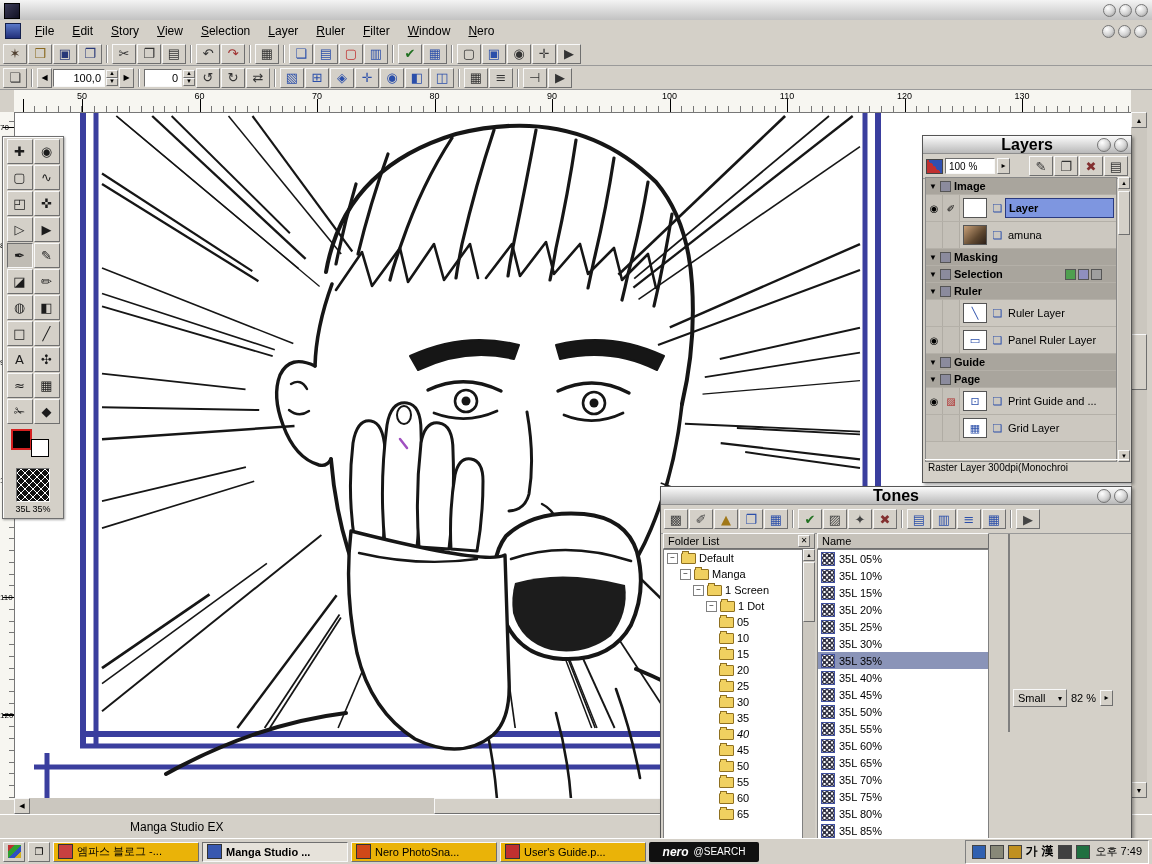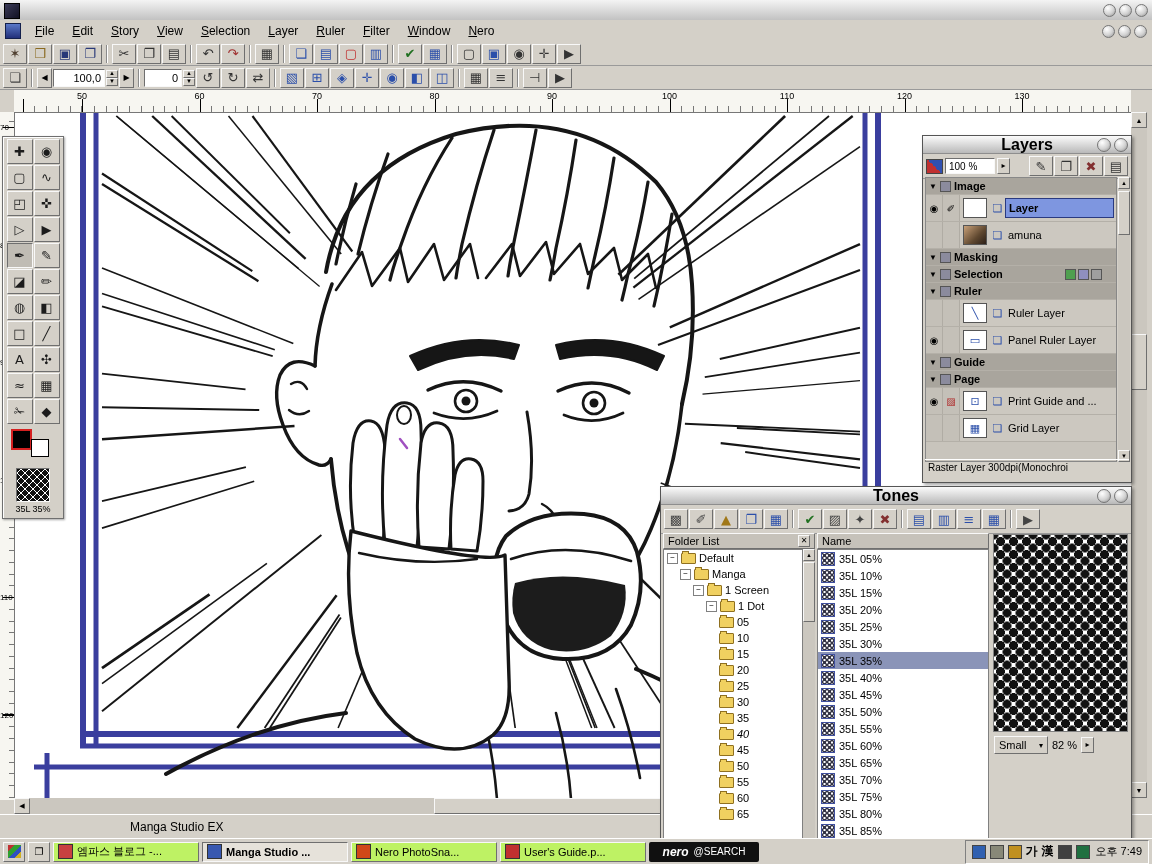--- a/index.html
+++ b/index.html
@@ -136,36 +136,36 @@
               border:1px solid #8f7020;border-bottom:none}
   .mini-scroll{width:12px;background:#cbc7bf;position:relative;flex:none}
   .mini-scroll .sbtn{width:12px;height:12px}
   .list-pane{width:172px;display:flex;flex-direction:column;margin-left:2px}
   .tone-list{flex:1;background:#fff;border:1px solid #808080;overflow:hidden}
   .tone-row{display:flex;align-items:center;height:17px;padding:0 3px;gap:4px}
   .tone-row.selected{background:#8a94b8}
   .tone-ico{width:12px;height:12px;border:1px solid #4050a0;flex:none;background-color:#fff;
     background-image:radial-gradient(circle,#334 40%,transparent 44%),radial-gradient(circle,#334 40%,transparent 44%);
     background-size:5px 5px;background-position:0 0,2.5px 2.5px}
-  .preview-pane{flex:1;margin-left:3px;display:flex;flex-direction:column}
+  .preview-pane{flex:1;margin-left:18px;display:flex;flex-direction:row}
   .preview-box{height:196px;border:1px solid #808080;margin:1px}
   .preview-controls{display:flex;align-items:center;gap:4px;padding:3px 2px}
   .size-select{width:54px;height:18px;display:flex;align-items:center;justify-content:space-between;padding:0 4px;
                border:1px solid;border-color:#f8f8f8 #6f6f6f #6f6f6f #f8f8f8;background:#d4d0c8;box-sizing:border-box}
 
   
   .statusbar{position:absolute;left:0;top:814px;width:100%;height:24px;background:#d4d0c8;border-top:1px solid #fff;z-index:5}
   .status-text{position:absolute;left:130px;top:5px;font-size:12px}
   .taskbar{position:absolute;left:0;top:838px;width:100%;height:26px;background:#d4d0c8;border-top:1px solid #fff;
            display:flex;align-items:center;gap:3px;padding:0 3px;z-index:50;box-sizing:border-box}
   .start-btn{width:22px;height:20px;display:flex;align-items:center;justify-content:center;padding:0;
              border:1px solid;border-color:#f8f8f8 #6f6f6f #6f6f6f #f8f8f8;background:#d4d0c8;flex:none}
   .start-glyph{width:13px;height:13px;background:linear-gradient(135deg,#c03030 25%,#30a030 25% 50%,#3050c0 50% 75%,#d0b020 75%)}
   .task-btn{width:146px;height:20px;display:flex;align-items:center;gap:4px;padding:0 4px;overflow:hidden;flex:none;
-            border:1px solid;border-color:#f8f8f8 #6f6f6f #6f6f6f #f8f8f8;background:#bef264;font-size:11px;white-space:nowrap}
+            border:1px solid;border-color:#f8f8f8 #6f6f6f #6f6f6f #f8f8f8;background:#eab308;font-size:11px;white-space:nowrap}
   .task-btn.active{border-color:#6f6f6f #f8f8f8 #f8f8f8 #6f6f6f;background:#e6e2da;font-weight:bold}
   .task-ico{width:13px;height:13px;border:1px solid #333;flex:none}
   .task-label{overflow:hidden;text-overflow:clip;white-space:nowrap}
   .nero-box{width:110px;height:20px;background:#101010;color:#fff;border-radius:2px;display:flex;align-items:center;
             justify-content:center;gap:5px;font-size:10px;flex:none}
   .nero-brand{font-weight:bold;font-style:italic;font-size:12px}
   .tray{margin-left:auto;height:22px;display:flex;align-items:center;gap:4px;padding:0 6px;
         border:1px solid;border-color:#808080 #fff #fff #808080}
   .tray-ico{width:12px;height:12px;border:1px solid #444;flex:none}
   .ime{font-size:12px;font-weight:bold}

